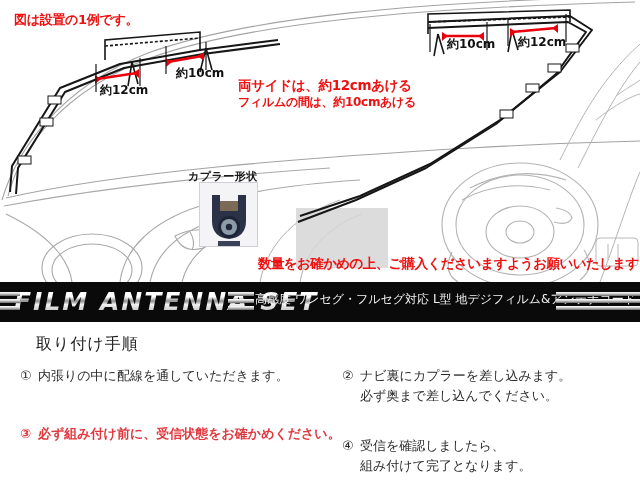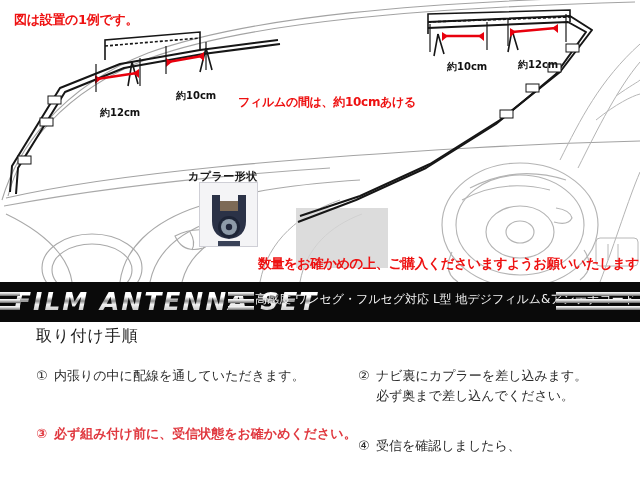--- a/index.html
+++ b/index.html
@@ -17,22 +17,22 @@
     position:absolute;color:#ee1111;font-weight:bold;
     font-family:"DejaVu Sans","Liberation Sans",sans-serif;
     white-space:nowrap;line-height:1.18;letter-spacing:-0.3px;
   }
   #note-example{left:14px;top:12px;font-size:13px;}
   #note-sides{left:238px;top:78px;font-size:13.5px;}
   #note-gap{left:238px;top:95px;font-size:12px;}
   #note-qty{left:258px;top:256px;font-size:13.5px;letter-spacing:-0.6px;}
 
   .dimlabel{
-    position:absolute;color:#111;font-weight:bold;font-size:10px;
-    font-family:"DejaVu Sans","Liberation Sans",sans-serif;white-space:nowrap;margin-top:24px;
+    position:absolute;color:#111;font-weight:bold;font-size:12px;
+    font-family:"DejaVu Sans","Liberation Sans",sans-serif;white-space:nowrap;
   }
   #dim-l12{left:100px;top:82px;}
   #dim-l10{left:176px;top:65px;}
   #dim-r10{left:447px;top:36px;}
   #dim-r12{left:518px;top:34px;}
 
   #coupler-label{
     position:absolute;left:188px;top:169px;font-size:11px;font-weight:bold;color:#1a1a1a;
     font-family:Liberation Sans, sans-serif;letter-spacing:0.5px;white-space:nowrap;
   }
@@ -61,25 +61,25 @@
   .bar-group{position:absolute;width:26px;}
   .bar-group .bar{height:4px;margin-bottom:3px;
      background:linear-gradient(180deg,#ffffff 0%,#cccccc 45%,#666666 100%);}
   #bars-left{left:-6px;top:292px;}
   #bars-mid{left:228px;top:292px;}
   #bars-right{left:556px;top:292px;width:90px;}
 
   
   #instructions{position:absolute;left:0;top:322px;width:640px;height:158px;background:#fff;}
   #howto-title{
-    position:absolute;left:36px;top:4px;font-size:16px;color:#1a1a1a;
+    position:absolute;left:36px;top:12px;font-size:16px;color:#1a1a1a;
     font-family:"DejaVu Sans","Liberation Sans",sans-serif;letter-spacing:1px;
   }
   .step{position:absolute;font-size:13px;color:#2b2b2b;line-height:1.55;
-    font-family:"DejaVu Sans","Liberation Sans",sans-serif;white-space:nowrap;margin-left:16px;}
+    font-family:"DejaVu Sans","Liberation Sans",sans-serif;white-space:nowrap;}
   .step .num{display:inline-block;width:18px;}
   .step .body{display:inline-block;vertical-align:top;}
   .step .l2{display:block;}
   #step1{left:20px;top:44px;}
   #step2{left:342px;top:44px;}
   #step3{left:20px;top:102px;color:#e0383f;font-weight:bold;}
   #step4{left:342px;top:114px;}
 </style>
 </head>
 <body>
@@ -210,20 +210,21 @@
         <path d="M 12 12 h 8 v 8 h 18 v -8 h 8 v 26 q 0 16 -17 18 q -17 -2 -17 -18 z" fill="#2b3247"></path>
         <rect x="20" y="18" width="18" height="10" fill="#7d6a56"></rect>
         <circle cx="29" cy="44" r="11" fill="#1d2436"></circle>
         <circle cx="29" cy="44" r="8" fill="#8d9aa8"></circle>
         <circle cx="29" cy="44" r="3.2" fill="#20263a"></circle>
         <path d="M 18 58 h 22 v 5 h -22 z" fill="#3a4258"></path>
       </svg>
     </div>
 
     <div class="redtxt" id="note-example">図は設置の1例です。</div>
+    <div class="redtxt" id="note-sides">両サイドは、約12cmあける</div>
     <div class="redtxt" id="note-gap">フィルムの間は、約10cmあける</div>
     <div class="redtxt" id="note-qty">数量をお確かめの上、ご購入くださいますようお願いいたします</div>
 
     <div class="dimlabel" id="dim-l12">約12cm</div>
     <div class="dimlabel" id="dim-l10">約10cm</div>
     <div class="dimlabel" id="dim-r10">約10cm</div>
     <div class="dimlabel" id="dim-r12">約12cm</div>
   </div>
 
   <div id="banner">
@@ -255,17 +256,17 @@
 
     <div class="step" id="step3">
       <span class="num">③</span><span class="body"><span>必ず組み付け前に、受信状態をお確かめください。</span></span>
     </div>
 
     <div class="step" id="step2">
       <span class="num">②</span><span class="body"><span>ナビ裏にカプラーを差し込みます。</span><span class="l2">必ず奥まで差し込んでください。</span></span>
     </div>
 
     <div class="step" id="step4">
-      <span class="num">④</span><span class="body"><span>受信を確認しましたら、</span></span>
+      <span class="num">④</span><span class="body"><span>受信を確認しましたら、</span><span class="l2">組み付けて完了となります。</span></span>
     </div>
   </div>
 
 </div>
 
 </body></html>

